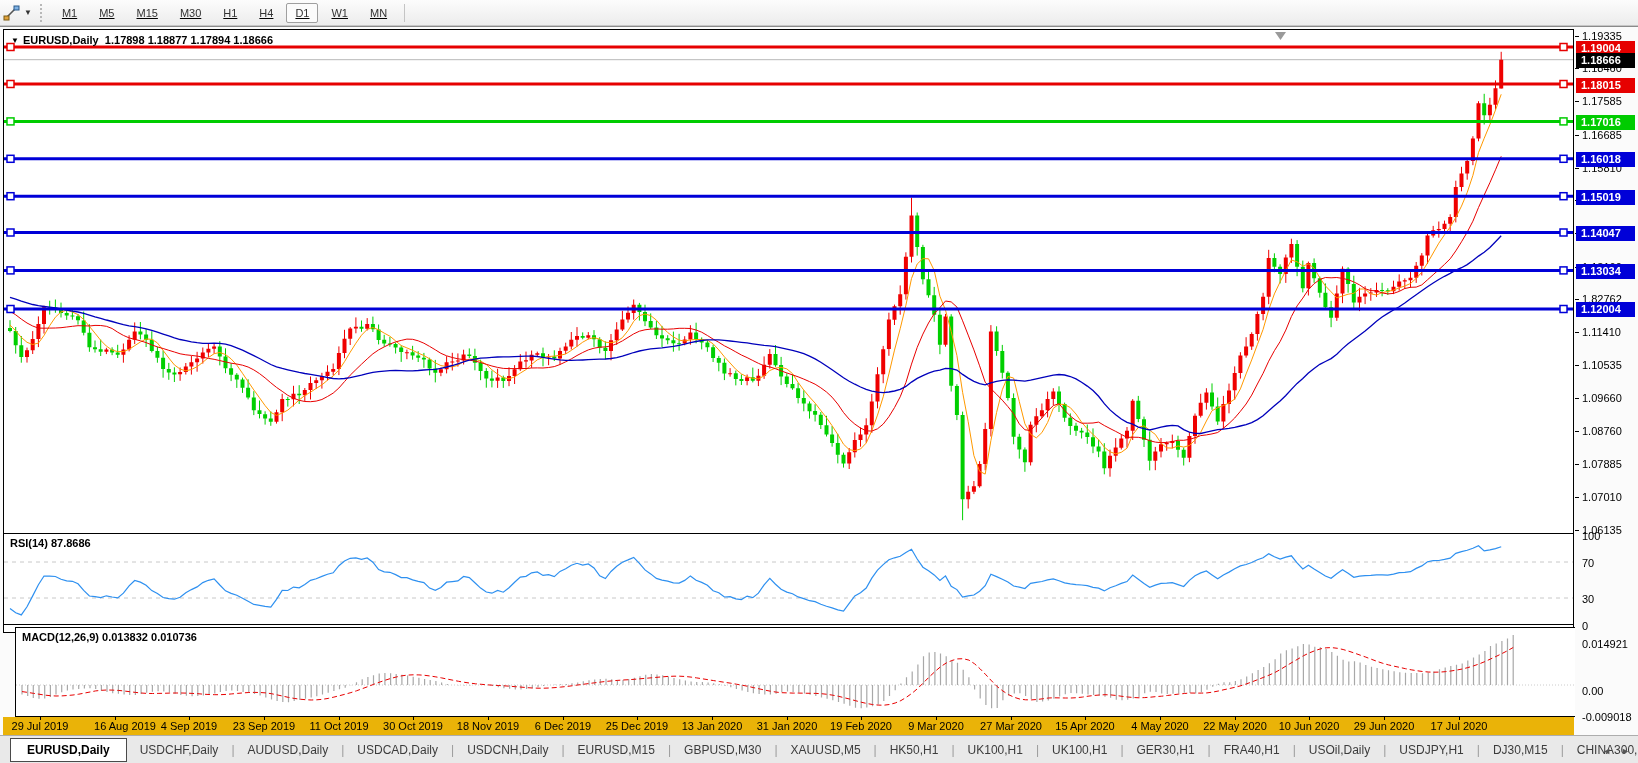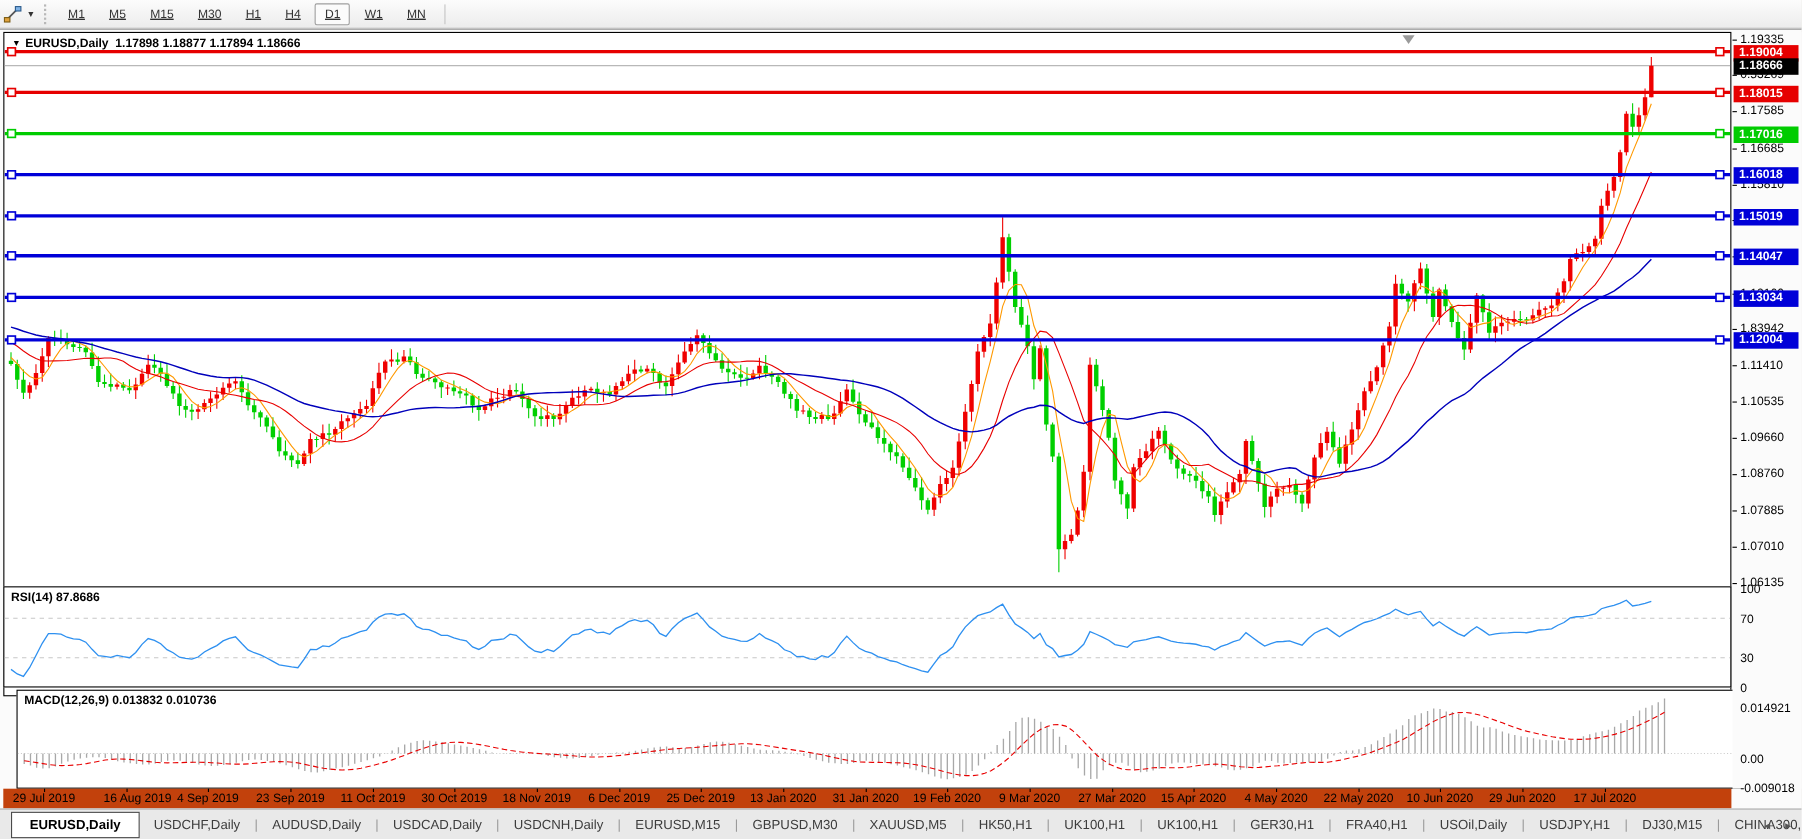--- a/index.html
+++ b/index.html
@@ -26,21 +26,21 @@
   .chart-title{position:absolute;left:7px;top:4px;font-size:11px;font-weight:700;color:#000;white-space:nowrap;}
   .chart-title .car{font-size:8px;vertical-align:1px;margin-right:4px;}
   .ind-label{position:absolute;left:6px;top:3px;font-size:11px;font-weight:600;color:#000;white-space:nowrap;}
   
   #axis-col{position:absolute;left:1575px;top:2px;width:63px;height:688px;background:#fbfbfb;}
   .tick-line{position:absolute;left:0;width:4px;height:1px;background:#000;}
   .tick-txt{position:absolute;left:7px;font-size:11px;color:#000;line-height:14px;white-space:nowrap;}
   .badge{position:absolute;left:1px;width:59px;height:15px;line-height:15px;font-size:11px;font-weight:700;
          color:#fff;text-align:left;padding-left:5px;box-sizing:border-box;white-space:nowrap;}
   
-  #date-row{position:absolute;left:3px;top:690px;width:1571px;height:18px;background:#c2410c;}
+  #date-row{position:absolute;left:3px;top:690px;width:1571px;height:18px;background:#eab308;}
   .date-lbl{position:absolute;top:3px;font-size:11px;color:#000;white-space:nowrap;transform:translateX(-50%);}
   .date-tick{position:absolute;top:0;width:1px;height:3px;background:#000;}
   
   #tabbar{position:absolute;left:0;top:708px;width:1638px;height:29px;background:#e9e9e9;
           border-top:1px solid #adadad;display:flex;align-items:center;box-sizing:border-box;padding-left:10px;}
   .tab{font-size:12px;color:#3c3c3c;padding:5px 13px;white-space:nowrap;cursor:pointer;}
   .tab.active{background:#fff;border:1px solid #4a4a4a;color:#000;font-weight:600;padding:4px 16px;}
   .tab-sep{color:#9a9a9a;font-size:12px;}
   .tab-arrows{position:absolute;right:8px;top:0;height:29px;display:flex;align-items:center;gap:10px;}
   .tab-arrow{font-size:9px;color:#555;cursor:pointer;}
@@ -132,35 +132,35 @@
           <path d="M6.0 57L6.0 66.5M11.7 57L11.7 68.0M17.3 57L17.3 69.9M23.0 57L23.0 70.7M28.7 57L28.7 70.4M34.4 57L34.4 68.9M40.0 57L40.0 66.4M45.7 57L45.7 64.3M51.4 57L51.4 62.6M57.0 57L57.0 61.6M62.7 57L62.7 60.9M68.4 57L68.4 60.4M74.0 57L74.0 60.3M79.7 57L79.7 61.1M85.4 57L85.4 62.7M91.0 57L91.0 64.0M96.7 57L96.7 65.2M102.4 57L102.4 65.8M108.1 57L108.1 66.5M113.7 57L113.7 67.0M119.4 57L119.4 66.9M125.1 57L125.1 66.1M130.7 57L130.7 64.7M136.4 57L136.4 63.7M142.1 57L142.1 63.3M147.8 57L147.8 63.6M153.4 57L153.4 64.4M159.1 57L159.1 65.7M164.8 57L164.8 66.9M170.4 57L170.4 67.8M176.1 57L176.1 68.3M181.8 57L181.8 68.1M187.4 57L187.4 67.5M193.1 57L193.1 66.7M198.8 57L198.8 65.4M204.4 57L204.4 64.1M210.1 57L210.1 62.9M215.8 57L215.8 62.5M221.5 57L221.5 63.0M227.1 57L227.1 63.9M232.8 57L232.8 64.8M238.5 57L238.5 66.0M244.1 57L244.1 67.6M249.8 57L249.8 69.6M255.5 57L255.5 71.4M261.1 57L261.1 72.9M266.8 57L266.8 74.1M272.5 57L272.5 74.2M278.2 57L278.2 73.1M283.8 57L283.8 72.1M289.5 57L289.5 70.7M295.2 57L295.2 69.6M300.8 57L300.8 68.2M306.5 57L306.5 66.4M312.2 57L312.2 64.8M317.9 57L317.9 63.1M323.5 57L323.5 61.3M329.2 57L329.2 59.7M334.9 57L334.9 57.3M340.5 57L340.5 54.3M346.2 57L346.2 51.3M351.9 57L351.9 48.9M357.5 57L357.5 47.2M363.2 57L363.2 45.6M368.9 57L368.9 44.9M374.6 57L374.6 45.3M380.2 57L380.2 46.0M385.9 57L385.9 46.7M391.6 57L391.6 47.6M397.2 57L397.2 48.8M402.9 57L402.9 49.8M408.6 57L408.6 50.9M414.2 57L414.2 52.0M419.9 57L419.9 53.1M425.6 57L425.6 54.6M431.3 57L431.3 56.1M436.9 57L436.9 57.1M442.6 57L442.6 57.3M448.3 57L448.3 57.4M453.9 57L453.9 57.5M459.6 57L459.6 57.0M465.3 57L465.3 56.8M470.9 57L470.9 57.1M476.6 57L476.6 58.0M482.3 57L482.3 59.2M487.9 57L487.9 60.3M493.6 57L493.6 60.8M499.3 57L499.3 61.5M505.0 57L505.0 61.6M510.6 57L510.6 61.1M516.3 57L516.3 60.2M522.0 57L522.0 59.3M527.6 57L527.6 58.1M533.3 57L533.3 57.1M539.0 57L539.0 56.6M544.6 57L544.6 56.2M550.3 57L550.3 56.0M556.0 57L556.0 55.3M561.7 57L561.7 54.5M567.3 57L567.3 53.3M573.0 57L573.0 52.2M578.7 57L578.7 51.5M584.3 57L584.3 50.9M590.0 57L590.0 50.7M595.7 57L595.7 51.3M601.4 57L601.4 52.0M607.0 57L607.0 51.9M612.7 57L612.7 51.1M618.4 57L618.4 49.7M624.0 57L624.0 48.3M629.7 57L629.7 46.7M635.4 57L635.4 46.0M641.0 57L641.0 46.4M646.7 57L646.7 47.2M652.4 57L652.4 48.5M658.0 57L658.0 49.9M663.7 57L663.7 51.2M669.4 57L669.4 52.5M675.1 57L675.1 53.5M680.7 57L680.7 54.1M686.4 57L686.4 54.1M692.1 57L692.1 54.6M697.7 57L697.7 55.3M703.4 57L703.4 56.2M709.1 57L709.1 57.7M714.8 57L714.8 59.2M720.4 57L720.4 61.1M726.1 57L726.1 62.6M731.8 57L731.8 64.1M737.4 57L737.4 65.3M743.1 57L743.1 65.9M748.8 57L748.8 66.6M754.4 57L754.4 66.6M760.1 57L760.1 65.7M765.8 57L765.8 64.1M771.5 57L771.5 63.6M777.1 57L777.1 63.9M782.8 57L782.8 64.7M788.5 57L788.5 65.5M794.1 57L794.1 66.7M799.8 57L799.8 68.0M805.5 57L805.5 69.4M811.1 57L811.1 70.7M816.8 57L816.8 72.2M822.5 57L822.5 74.0M828.1 57L828.1 75.8M833.8 57L833.8 77.8M839.5 57L839.5 79.8M845.2 57L845.2 80.3M850.8 57L850.8 79.5M856.5 57L856.5 78.3M862.2 57L862.2 76.4M867.8 57L867.8 72.9M873.5 57L873.5 68.0M879.2 57L879.2 62.3M884.9 57L884.9 55.5M890.5 57L890.5 49.3M896.2 57L896.2 43.6M901.9 57L901.9 36.6M907.5 57L907.5 28.3M913.2 57L913.2 24.4M918.9 57L918.9 24.1M924.5 57L924.5 25.4M930.2 57L930.2 28.2M935.9 57L935.9 32.9M941.5 57L941.5 34.8M947.2 57L947.2 41.7M952.9 57L952.9 49.3M958.6 57L958.6 61.5M964.2 57L964.2 70.5M969.9 57L969.9 77.0M975.6 57L975.6 80.2M981.2 57L981.2 79.9M986.9 57L986.9 72.3M992.6 57L992.6 67.6M998.3 57L998.3 65.4M1003.9 57L1003.9 65.3M1009.6 57L1009.6 68.1M1015.3 57L1015.3 71.0M1020.9 57L1020.9 74.1M1026.6 57L1026.6 73.6M1032.3 57L1032.3 72.4M1037.9 57L1037.9 70.8M1043.6 57L1043.6 68.6M1049.3 57L1049.3 66.2M1055.0 57L1055.0 65.1M1060.6 57L1060.6 65.2M1066.3 57L1066.3 65.7M1072.0 57L1072.0 66.4M1077.6 57L1077.6 67.0M1083.3 57L1083.3 67.7M1089.0 57L1089.0 68.7M1094.6 57L1094.6 69.8M1100.3 57L1100.3 71.7M1106.0 57L1106.0 72.2M1111.7 57L1111.7 71.7M1117.3 57L1117.3 70.5M1123.0 57L1123.0 68.9M1128.7 57L1128.7 65.3M1134.3 57L1134.3 63.7M1140.0 57L1140.0 63.9M1145.7 57L1145.7 65.5M1151.3 57L1151.3 66.0M1157.0 57L1157.0 65.7M1162.7 57L1162.7 65.4M1168.3 57L1168.3 64.8M1174.0 57L1174.0 64.9M1179.7 57L1179.7 65.5M1185.4 57L1185.4 64.3M1191.0 57L1191.0 61.8M1196.7 57L1196.7 58.8M1202.4 57L1202.4 55.7M1208.0 57L1208.0 54.3M1213.7 57L1213.7 54.3M1219.4 57L1219.4 53.1M1225.0 57L1225.0 51.2M1230.7 57L1230.7 48.5M1236.4 57L1236.4 45.2M1242.1 57L1242.1 42.1M1247.7 57L1247.7 38.9M1253.4 57L1253.4 35.2M1259.1 57L1259.1 31.3M1264.7 57L1264.7 25.6M1270.4 57L1270.4 22.2M1276.1 57L1276.1 20.5M1281.8 57L1281.8 18.3M1287.4 57L1287.4 16.1M1293.1 57L1293.1 16.5M1298.8 57L1298.8 18.8M1304.4 57L1304.4 19.2M1310.1 57L1310.1 21.1M1315.8 57L1315.8 24.0M1321.4 57L1321.4 27.7M1327.1 57L1327.1 31.8M1332.8 57L1332.8 33.4M1338.5 57L1338.5 33.2M1344.1 57L1344.1 34.4M1349.8 57L1349.8 36.9M1355.5 57L1355.5 38.8M1361.1 57L1361.1 40.1M1366.8 57L1366.8 41.3M1372.5 57L1372.5 42.3M1378.1 57L1378.1 43.2M1383.8 57L1383.8 44.2M1389.5 57L1389.5 44.7M1395.2 57L1395.2 44.9M1400.8 57L1400.8 45.1M1406.5 57L1406.5 45.2M1412.2 57L1412.2 44.6M1417.8 57L1417.8 43.5M1423.5 57L1423.5 41.3M1429.2 57L1429.2 39.4M1434.8 57L1434.8 38.0M1440.5 57L1440.5 36.7M1446.2 57L1446.2 35.5M1451.8 57L1451.8 32.6M1457.5 57L1457.5 29.6M1463.2 57L1463.2 26.6M1468.9 57L1468.9 23.0M1474.5 57L1474.5 18.0M1480.2 57L1480.2 15.4M1485.9 57L1485.9 13.1M1491.5 57L1491.5 10.5M1497.2 57L1497.2 7.0" stroke="#a8a8a8" stroke-width="1.2" fill="none"></path>
           <polyline points="6.0,63.6 11.7,64.4 17.3,65.3 23.0,66.2 28.7,67.1 34.4,67.7 40.0,68.0 45.7,67.9 51.4,67.5 57.0,67.0 62.7,66.2 68.4,65.1 74.0,64.0 79.7,62.9 85.4,62.3 91.0,62.0 96.7,62.1 102.4,62.4 108.1,63.0 113.7,63.7 119.4,64.4 125.1,65.0 130.7,65.4 136.4,65.5 142.1,65.4 147.8,65.3 153.4,65.1 159.1,65.0 164.8,65.0 170.4,65.1 176.1,65.4 181.8,65.7 187.4,66.2 193.1,66.5 198.8,66.7 204.4,66.7 210.1,66.4 215.8,65.9 221.5,65.4 227.1,64.9 232.8,64.5 238.5,64.4 244.1,64.5 249.8,64.9 255.5,65.7 261.1,66.9 266.8,68.1 272.5,69.4 278.2,70.4 283.8,71.2 289.5,71.7 295.2,72.0 300.8,71.8 306.5,71.3 312.2,70.4 317.9,69.1 323.5,67.7 329.2,66.2 334.9,64.6 340.5,62.8 346.2,60.7 351.9,58.6 357.5,56.4 363.2,54.3 368.9,52.3 374.6,50.5 380.2,49.0 385.9,47.8 391.6,47.1 397.2,46.8 402.9,46.9 408.6,47.3 414.2,48.0 419.9,48.9 425.6,49.9 431.3,51.1 436.9,52.2 442.6,53.3 448.3,54.3 453.9,55.1 459.6,55.8 465.3,56.3 470.9,56.8 476.6,57.2 482.3,57.5 487.9,57.8 493.6,58.2 499.3,58.7 505.0,59.1 510.6,59.6 516.3,60.0 522.0,60.2 527.6,60.2 533.3,60.0 539.0,59.6 544.6,59.1 550.3,58.5 556.0,57.8 561.7,57.0 567.3,56.3 573.0,55.5 578.7,54.8 584.3,54.1 590.0,53.4 595.7,52.9 601.4,52.4 607.0,52.0 612.7,51.7 618.4,51.3 624.0,50.8 629.7,50.3 635.4,49.8 641.0,49.3 646.7,48.8 652.4,48.4 658.0,48.2 663.7,48.2 669.4,48.5 675.1,49.1 680.7,49.9 686.4,50.8 692.1,51.7 697.7,52.6 703.4,53.5 709.1,54.4 714.8,55.2 720.4,56.2 726.1,57.2 731.8,58.3 737.4,59.6 743.1,60.8 748.8,62.1 754.4,63.2 760.1,64.1 765.8,64.7 771.5,64.9 777.1,65.1 782.8,65.1 788.5,65.2 794.1,65.3 799.8,65.4 805.5,65.7 811.1,66.3 816.8,67.2 822.5,68.3 828.1,69.7 833.8,71.1 839.5,72.7 845.2,74.2 850.8,75.5 856.5,76.5 862.2,77.1 867.8,77.2 873.5,76.5 879.2,75.0 884.9,72.6 890.5,69.2 896.2,65.1 901.9,60.3 907.5,54.7 913.2,49.0 918.9,43.6 924.5,38.8 930.2,35.0 935.9,32.5 941.5,30.9 947.2,30.7 952.9,32.1 958.6,35.8 964.2,40.9 969.9,46.8 975.6,52.9 981.2,58.6 986.9,63.0 992.6,66.7 998.3,69.3 1003.9,71.1 1009.6,71.8 1015.3,71.9 1020.9,71.5 1026.6,70.8 1032.3,70.0 1037.9,69.8 1043.6,69.9 1049.3,70.0 1055.0,70.0 1060.6,69.7 1066.3,69.1 1072.0,68.2 1077.6,67.5 1083.3,67.0 1089.0,66.7 1094.6,66.9 1100.3,67.5 1106.0,68.3 1111.7,69.0 1117.3,69.5 1123.0,69.8 1128.7,69.6 1134.3,69.2 1140.0,68.6 1145.7,68.2 1151.3,67.5 1157.0,66.8 1162.7,66.1 1168.3,65.5 1174.0,65.0 1179.7,65.1 1185.4,65.1 1191.0,64.9 1196.7,64.1 1202.4,63.0 1208.0,61.7 1213.7,60.5 1219.4,59.2 1225.0,57.7 1230.7,55.8 1236.4,53.7 1242.1,51.5 1247.7,49.3 1253.4,47.0 1259.1,44.4 1264.7,41.3 1270.4,37.8 1276.1,34.4 1281.8,31.1 1287.4,27.8 1293.1,25.0 1298.8,22.7 1304.4,20.9 1310.1,19.8 1315.8,19.6 1321.4,20.3 1327.1,21.5 1332.8,23.2 1338.5,25.1 1344.1,27.1 1349.8,29.1 1355.5,31.3 1361.1,33.4 1366.8,35.3 1372.5,36.9 1378.1,38.2 1383.8,39.4 1389.5,40.7 1395.2,41.8 1400.8,42.7 1406.5,43.5 1412.2,44.0 1417.8,44.2 1423.5,44.1 1429.2,43.7 1434.8,43.0 1440.5,42.1 1446.2,41.0 1451.8,39.6 1457.5,37.9 1463.2,35.9 1468.9,33.6 1474.5,31.0 1480.2,28.4 1485.9,25.6 1491.5,22.7 1497.2,19.5 " fill="none" stroke="#e80000" stroke-width="1" stroke-dasharray="5,3"></polyline>
         </svg>
       <div class="ind-label">MACD(12,26,9) 0.013832 0.010736</div>
     </div>
 
     <div id="axis-col">
         <div class="tick-line" style="top:7px"></div>
         <div class="tick-txt" style="top:-0px">1.19335</div>
         <div class="tick-line" style="top:39px"></div>
-        <div class="tick-txt" style="top:32px">0.53269</div>
+        <div class="tick-txt" style="top:32px">1.18460</div>
         <div class="tick-line" style="top:72px"></div>
         <div class="tick-txt" style="top:65px">1.17585</div>
         <div class="tick-line" style="top:106px"></div>
         <div class="tick-txt" style="top:99px">1.16685</div>
         <div class="tick-line" style="top:139px"></div>
         <div class="tick-txt" style="top:132px">1.15810</div>
         <div class="tick-line" style="top:171px"></div>
         <div class="tick-txt" style="top:164px">1.14935</div>
         <div class="tick-line" style="top:204px"></div>
         <div class="tick-txt" style="top:197px">1.14060</div>
         <div class="tick-line" style="top:238px"></div>
         <div class="tick-txt" style="top:231px">1.13160</div>
         <div class="tick-line" style="top:270px"></div>
-        <div class="tick-txt" style="top:263px">1.83942</div>
+        <div class="tick-txt" style="top:263px">1.82762</div>
         <div class="tick-line" style="top:303px"></div>
         <div class="tick-txt" style="top:296px">1.11410</div>
         <div class="tick-line" style="top:336px"></div>
         <div class="tick-txt" style="top:329px">1.10535</div>
         <div class="tick-line" style="top:369px"></div>
         <div class="tick-txt" style="top:362px">1.09660</div>
         <div class="tick-line" style="top:402px"></div>
         <div class="tick-txt" style="top:395px">1.08760</div>
         <div class="tick-line" style="top:435px"></div>
         <div class="tick-txt" style="top:428px">1.07885</div>

